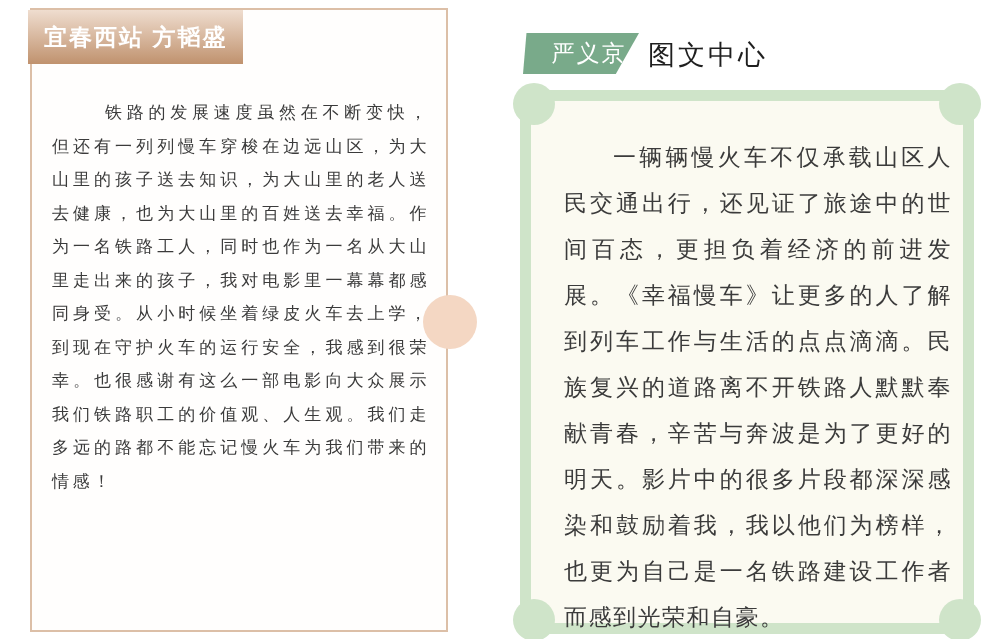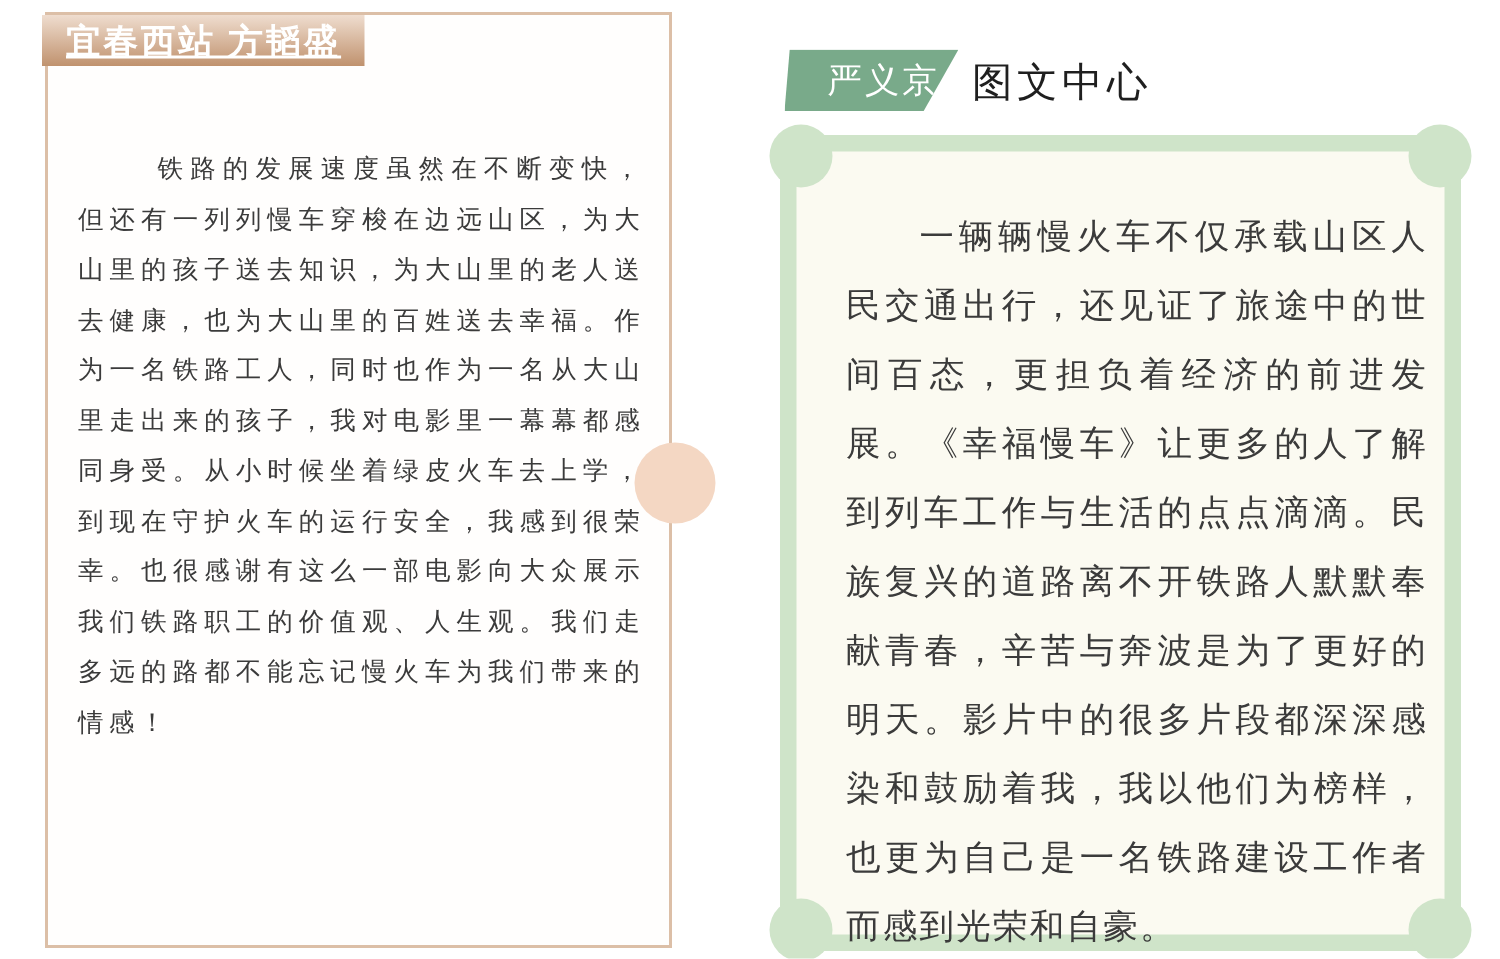--- a/index.html
+++ b/index.html
@@ -20,27 +20,26 @@
     font-family:"Liberation Sans","DejaVu Sans",sans-serif;
     position:relative;overflow:hidden;
   }
   
   .lbox{
     position:absolute;left:30px;top:8px;width:418px;height:624px;
     border:2px solid var(--tan-border);
     background:#fffefd;box-sizing:border-box;
   }
   .ltag{
-    position:absolute;left:28px;top:10px;height:34px;min-width:180px;
+    position:absolute;left:28px;top:10px;height:54px;min-width:180px;
     padding:0 16px;box-sizing:border-box;
     background:linear-gradient(180deg,var(--tag-gradient-top) 0%,var(--tag-gradient-bottom) 100%);
     color:#ffffff;font-size:23px;font-weight:bold;letter-spacing:2px;
     display:flex;align-items:center;justify-content:flex-start;
     white-space:nowrap;
-    text-decoration:underline;
   }
   .lbody{
     position:absolute;left:52px;top:96px;width:378px;
     font-size:17px;line-height:33.5px;letter-spacing:3.5px;
     color:var(--text);
     text-align:justify;text-justify:inter-character;
     text-indent:53px;
     line-break:strict;
   }
   .lcircle{

